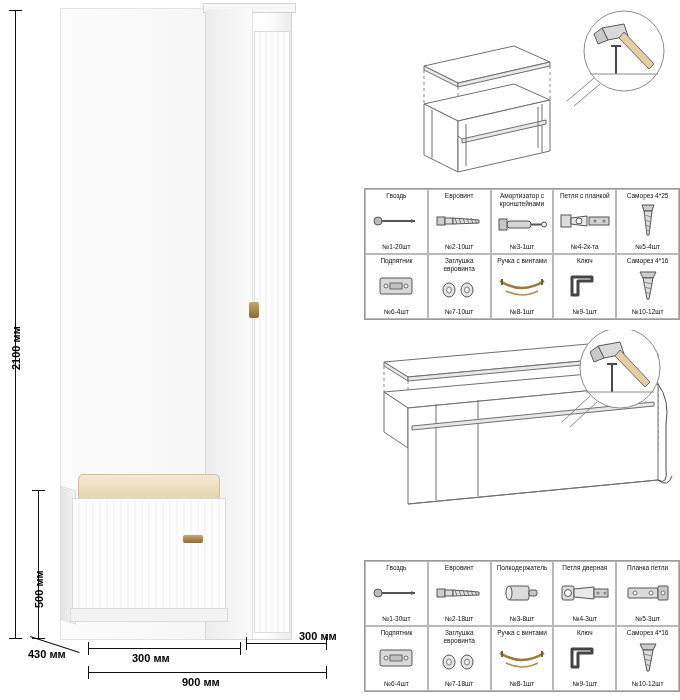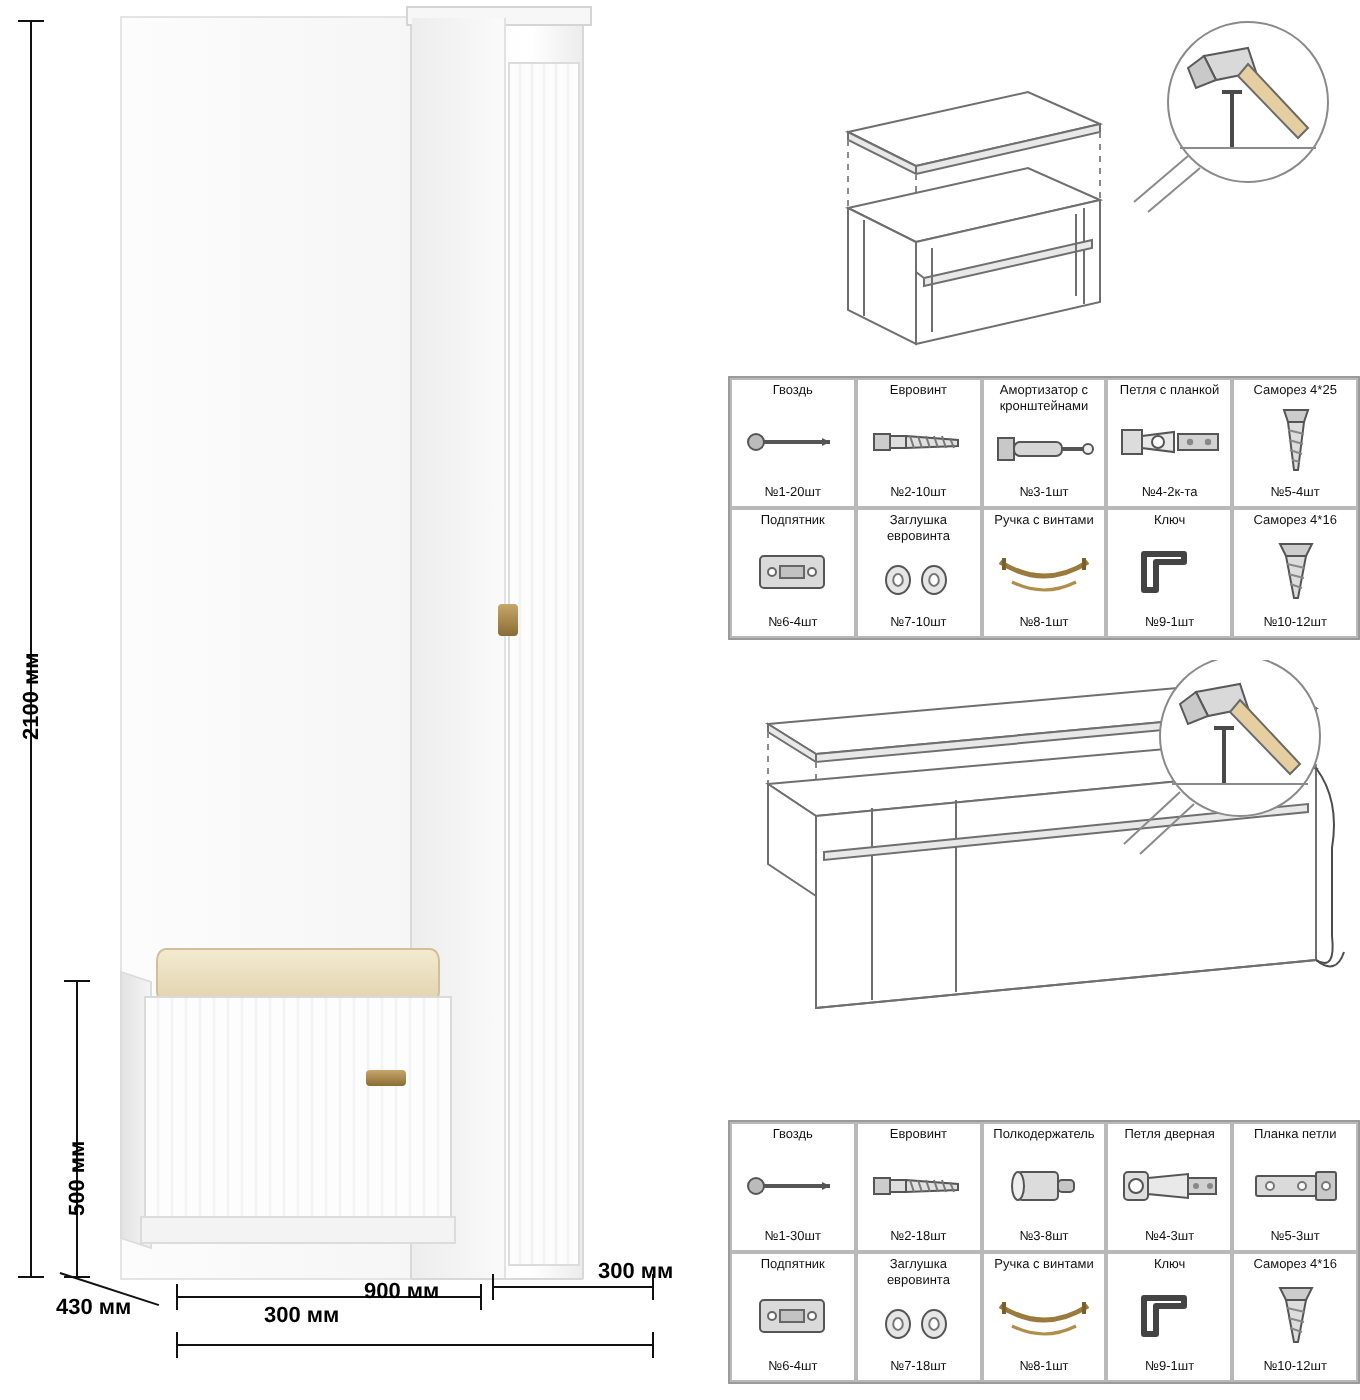--- a/index.html
+++ b/index.html
@@ -160,21 +160,21 @@
     <div class="dim-label" style="left:112px;top:652px;">300 мм</div>
 
     <div class="dim-line dim-h" style="left:226px;top:643px;width:80px;"></div>
     <div class="tick" style="left:226px;top:637px;width:1px;height:13px;"></div>
     <div class="tick" style="left:306px;top:637px;width:1px;height:13px;"></div>
     <div class="dim-label" style="left:238px;top:630px;margin-left:41px;">300 мм</div>
 
     <div class="dim-line dim-h" style="left:68px;top:672px;width:238px;"></div>
     <div class="tick" style="left:68px;top:666px;width:1px;height:13px;"></div>
     <div class="tick" style="left:306px;top:666px;width:1px;height:13px;"></div>
-    <div class="dim-label" style="left:162px;top:640px;">900 мм</div>
+    <div class="dim-label" style="left:162px;top:676px;">900 мм</div>
   </div>
 
   <div class="right">
 
     <div style="position:absolute;left:0px;top:6px;width:318px;height:175px;">
       <svg width="318" height="175" viewBox="0 0 318 175">
 
         <g>
           <polygon points="62,60 152,40 188,56 96,77" class="fillw"></polygon>
           <polygon points="62,60 96,77 96,81 62,64" class="fillg"></polygon>

